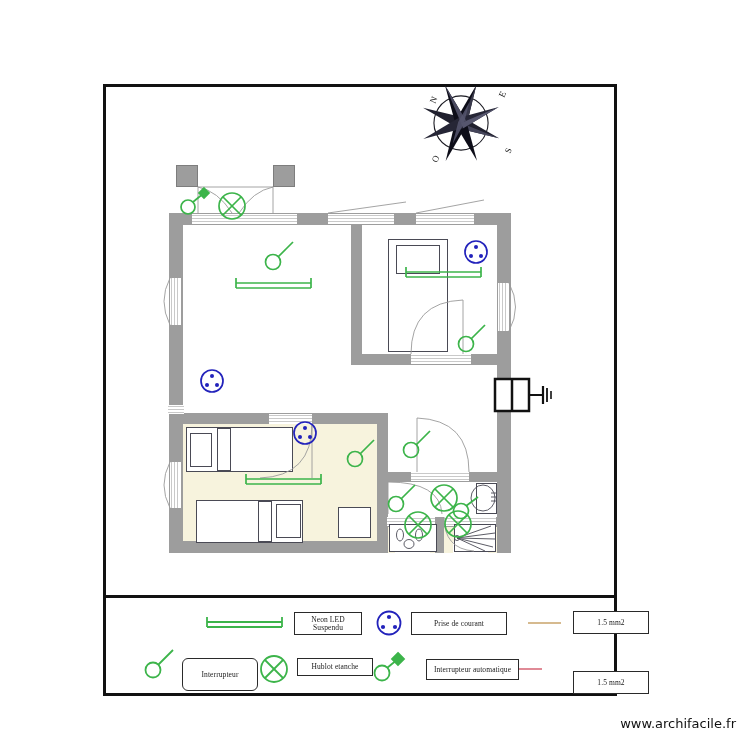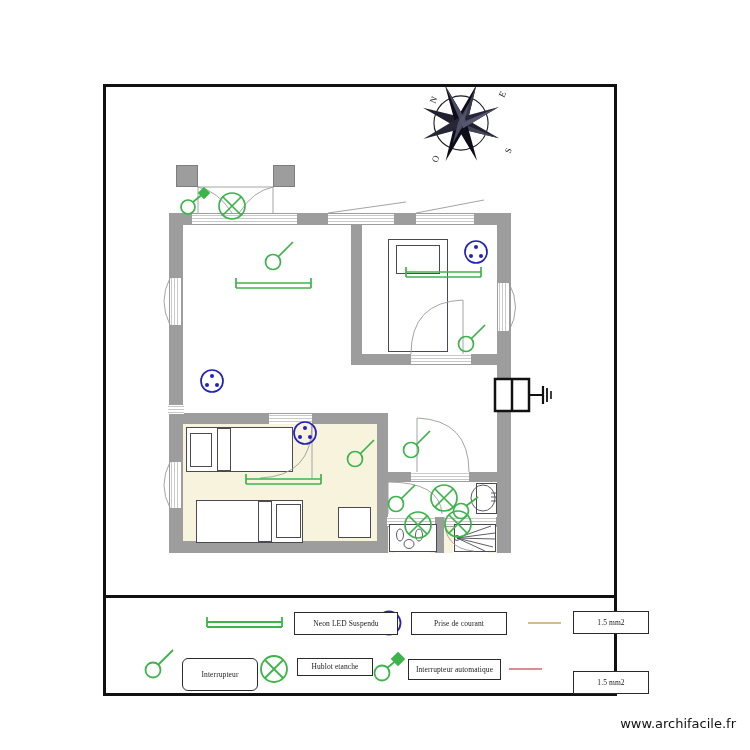--- a/index.html
+++ b/index.html
@@ -372,25 +372,25 @@
 
         <g>
           <circle class="lgl" cx="276" cy="78" r="7.5"></circle>
           <line class="lgl" x1="281" y1="73" x2="292" y2="64"></line>
           <path class="lglf" d="M292,58 L298,64 L292,70 L286,64 Z"></path>
         </g>
 
         <line x1="403" y1="74" x2="436" y2="74" stroke="#e08a96" stroke-width="2.2"></line>
       </svg>
 
-      <div class="lg-box" style="left:188px; top:17px; width:104px; height:23px;">Neon LED Suspendu</div>
+      <div class="lg-box" style="left:188px; top:17px; width:68px; height:23px;">Neon LED Suspendu</div>
       <div class="lg-box" style="left:305px; top:17px; width:96px; height:23px;">Prise de courant</div>
       <div class="lg-box" style="left:467px; top:16px; width:76px; height:23px;">1.5 mm2</div>
 
       <div class="lg-box" style="left:76px; top:63px; width:76px; height:33px;border-radius:6px;">Interrupteur</div>
       <div class="lg-box" style="left:191px; top:63px; width:76px; height:18px;">Hublot etanche</div>
-      <div class="lg-box" style="left:302px; top:64px; width:93px; height:21px;">Interrupteur automatique</div>
+      <div class="lg-box" style="left:320px; top:64px; width:93px; height:21px;">Interrupteur automatique</div>
       <div class="lg-box" style="left:467px; top:76px; width:76px; height:23px;">1.5 mm2</div>
     </div>
   </div>
 
   <div class="footer">www.archifacile.fr</div>
 </div>
 
 </body></html>

